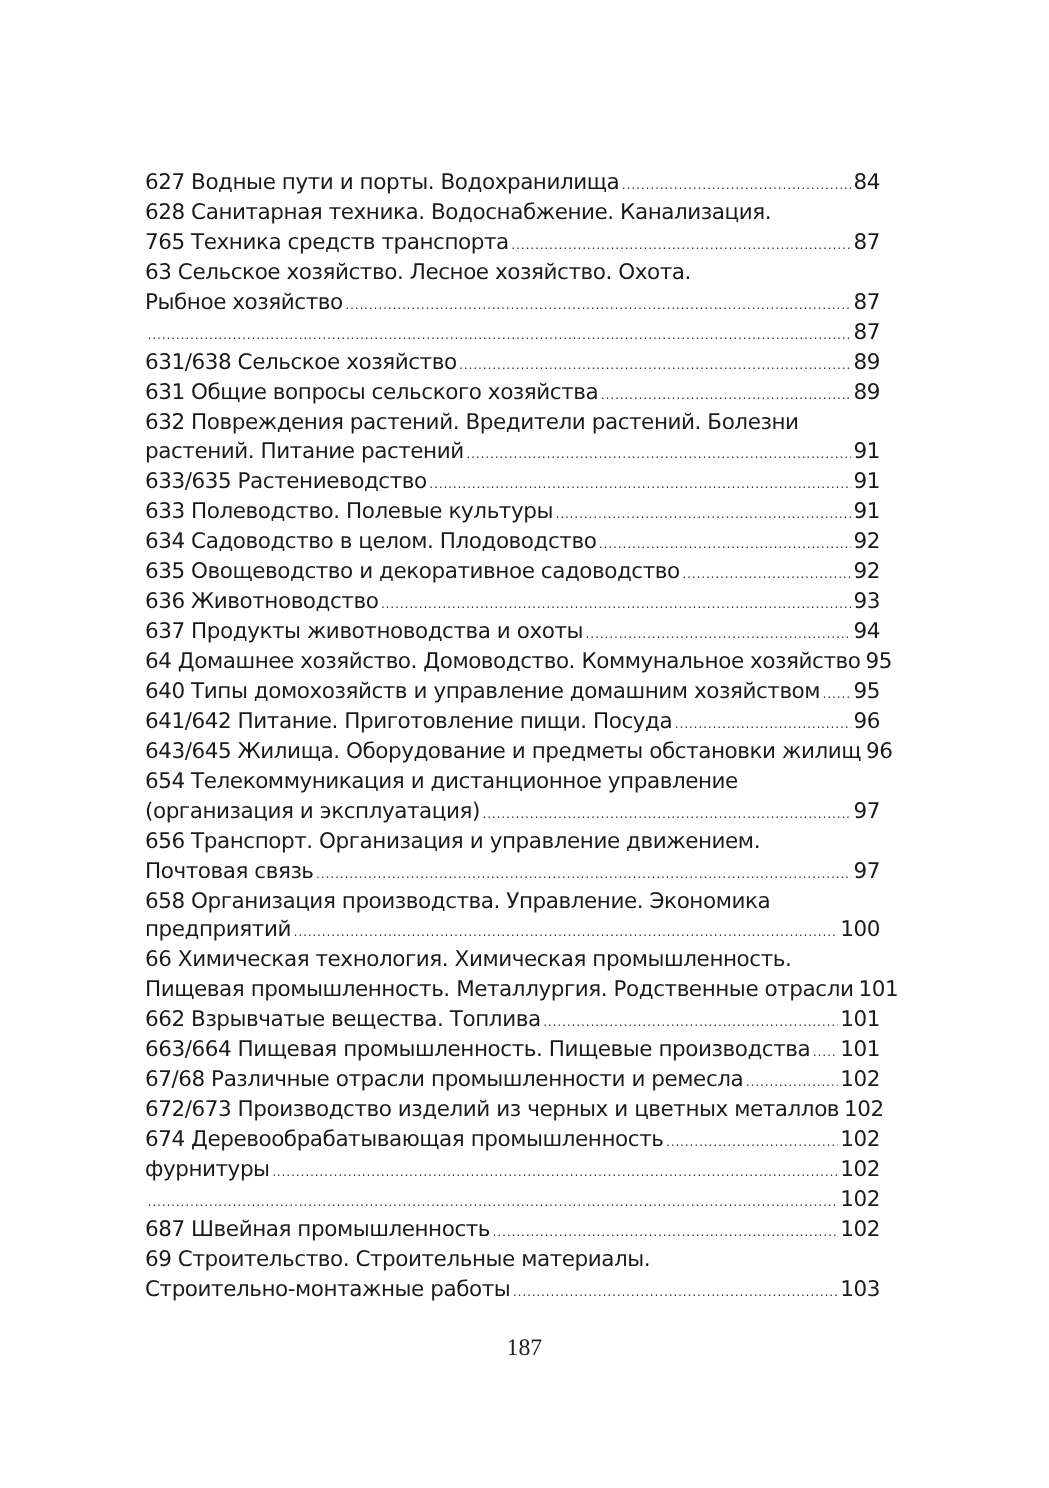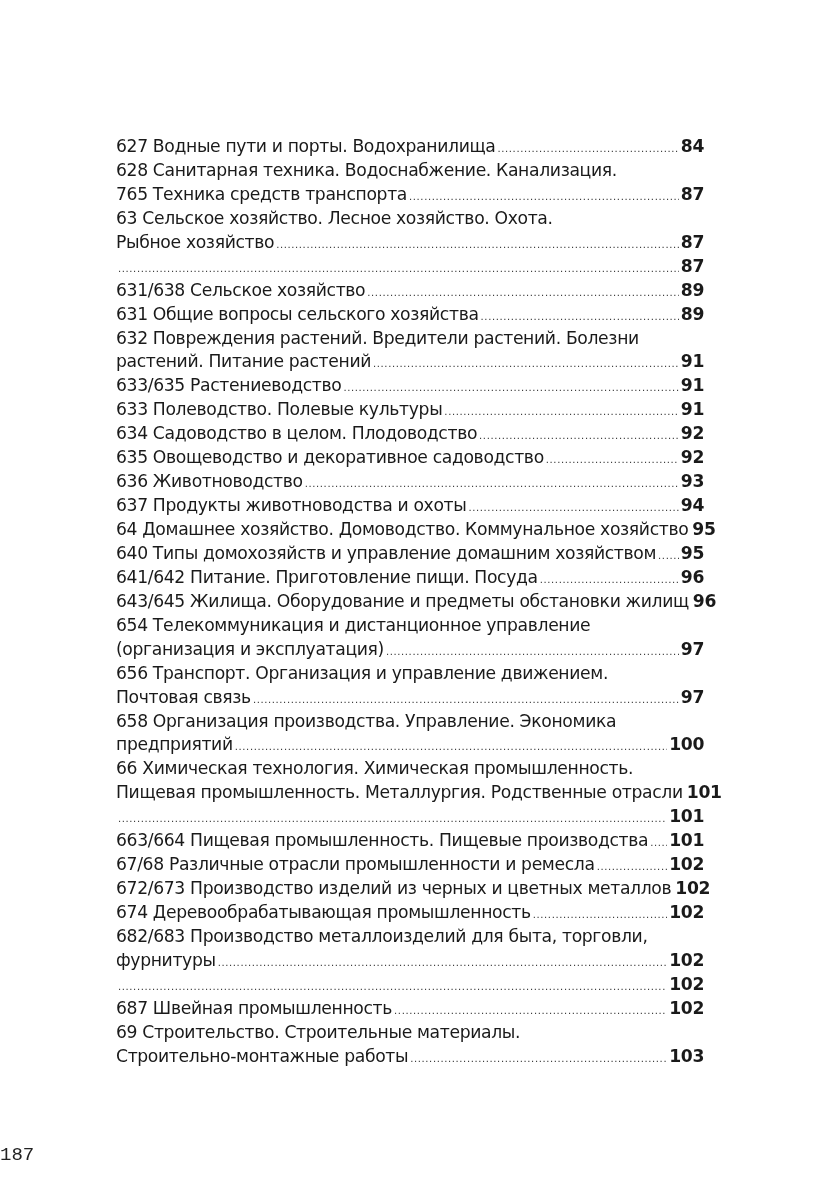--- a/index.html
+++ b/index.html
@@ -4,23 +4,23 @@
 <style>
   html, body { margin:0; padding:0; background:#ffffff; }
   body { width:839px; height:1190px; position:relative; overflow:hidden; }
   .toc { position:absolute; left:116px; top:104px; width:588px;
          font-family:"DejaVu Sans", sans-serif; font-size:17.2px; color:#1a1a1a;
          letter-spacing:-0.35px;margin-top:31px; }
   .line { height:23.95px; line-height:23.95px; display:flex; align-items:baseline; white-space:nowrap; }
   .line .t { flex:0 0 auto; }
   .line .dots { flex:1 1 auto; overflow:hidden; margin:0 2px; color:#333; font-size:10px; letter-spacing:0.6px; }
   .line .dots::before { content:"..............................................................................................................................................................................................................."; }
-  .line .p { flex:0 0 auto;font-weight:bold; }
-  .page-num { position:absolute; left:0; width:839px; top:1144px; 
-              font-family:Liberation Mono, monospace; font-size:19px; color:#222; }
+  .line .p { flex:0 0 auto; }
+  .page-num { position:absolute; left:0; width:839px; top:1068px; text-align:center;
+              font-family:Liberation Serif, serif; font-size:19px; color:#222; }
 </style>
 </head>
 <body>
 
 <div class="toc" id="toc">
     <div>
       <div class="line">
         <span class="t">627 Водные пути и порты. Водохранилища</span>
         <span class="dots"></span>
         <span class="p">84</span>
@@ -183,20 +183,21 @@
         <span class="t">66 Химическая технология. Химическая промышленность.</span>
       </div>
       <div class="line">
         <span class="t">Пищевая промышленность. Металлургия. Родственные отрасли</span>
         <span class="dots"></span>
         <span class="p">101</span>
       </div>
     </div>
     <div>
       <div class="line">
+        <span class="t">662 Взрывчатые вещества. Топлива</span>
         <span class="dots"></span>
         <span class="p">101</span>
       </div>
     </div>
     <div>
       <div class="line">
         <span class="t">663/664 Пищевая промышленность. Пищевые производства</span>
         <span class="dots"></span>
         <span class="p">101</span>
       </div>
@@ -216,23 +217,20 @@
       </div>
     </div>
     <div>
       <div class="line">
         <span class="t">674 Деревообрабатывающая промышленность</span>
         <span class="dots"></span>
         <span class="p">102</span>
       </div>
     </div>
     <div>
-      <div class="line">
-        <span class="t">682/683 Производство металлоизделий для быта, торговли,</span>
-      </div>
       <div class="line">
         <span class="t">фурнитуры</span>
         <span class="dots"></span>
         <span class="p">102</span>
       </div>
     </div>
     <div>
       <div class="line">
         <span class="dots"></span>
         <span class="p">102</span>

